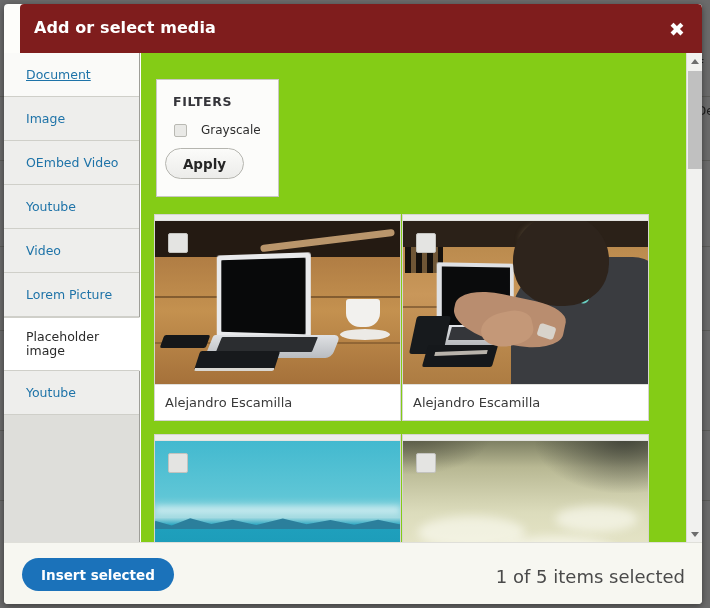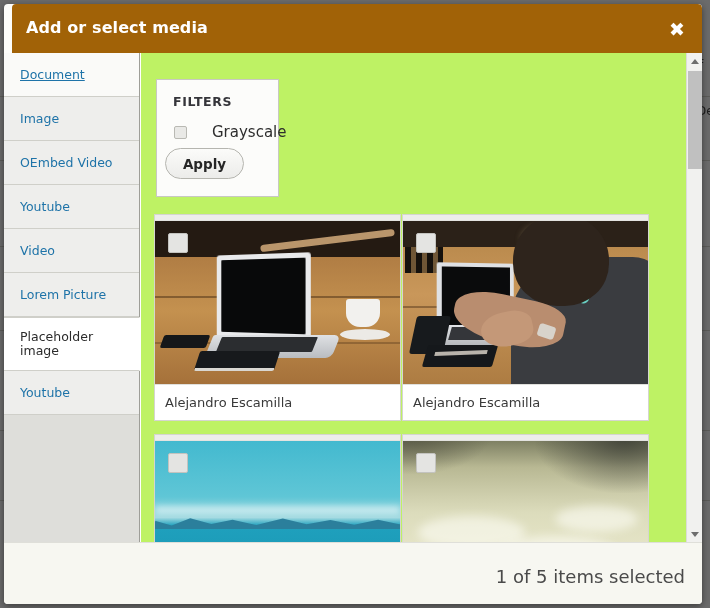--- a/index.html
+++ b/index.html
@@ -40,23 +40,23 @@
     width: 698px; height: 600px;
     background: #fdfdfa;
     border-radius: 4px;
     box-shadow: 0 2px 7px rgba(0,0,0,0.45);
     overflow: hidden;
   }
 
   
   #modal-header {
     position: absolute;
-    left: 8px; top: 0; right: 0;
+    left: 16px; top: 0; right: 0;
     height: 49px;
-    background: #a16207;
+    background: #7f1d1d;
     border-radius: 4px 4px 0 0;
   }
   #modal-title {
     position: absolute;
     left: 14px; top: 14px;
     font-size: 16px;
     font-weight: bold;
     color: #ffffff;
     letter-spacing: 0.1px;
   }
@@ -90,21 +90,21 @@
     background: #dededa;
     border-right: 1px solid #9e9e98;
   }
   .tab {
     position: relative;
     height: 44px;
     background: #eeeeec;
     border-bottom: 1px solid #cfcfc9;
     display: flex;
     align-items: center;
-    padding-left: 16px;
+    padding-left: 22px;
     cursor: pointer;
   }
   .tab-label {
     font-size: 12.5px;
     color: #1e73a8;
     line-height: 14px;
   }
   .tab.hovered { background: #fafaf8; }
   .tab.hovered .tab-label { text-decoration: underline; }
   .tab.active {
@@ -119,21 +119,21 @@
     color: #2b2b2b;
     text-decoration: none;
   }
   .tab.two-line .tab-label { white-space: normal; max-width: 95px; }
 
   
   #content {
     position: absolute;
     left: 137px; top: 0;
     width: 545px; height: 555px;
-    background: #bef264;
+    background: #84cc16;
     overflow: hidden;
     text-decoration: underline;
   }
 
   
   #filters-panel {
     position: absolute;
     left: 15px; top: 26px;
     width: 123px; height: 118px;
     background: #fcfcfa;
@@ -155,22 +155,22 @@
     cursor: pointer;
   }
   .cb {
     width: 13px; height: 13px;
     background: #e9e9e6;
     border: 1px solid #b9b9b3;
     border-radius: 2px;
     flex: none;
   }
   #grayscale-label {
-    margin-left: 25px;
-    font-size: 15px;
+    margin-left: 14px;
+    font-size: 12px;
     color: #2d2d2d;
   }
   #apply-btn {
     position: absolute;
     left: 8px; top: 68px;
     width: 79px; height: 31px;
     border-radius: 16px;
     background: linear-gradient(#fbfbf9, #ececea);
     border: 1px solid #b5b5af;
     font-size: 13.5px;
@@ -675,16 +675,17 @@
     <div class="sb-arrow up">
         <i></i>
       </div>
     <div id="sb-thumb"></div>
     <div class="sb-arrow down">
         <i></i>
       </div>
   </div>
 
   <div id="modal-footer">
+    <button id="insert-btn">Insert selected</button>
     <div id="selection-status">1 of 5 items selected</div>
   </div>
 
 </div>
 
 </body></html>

